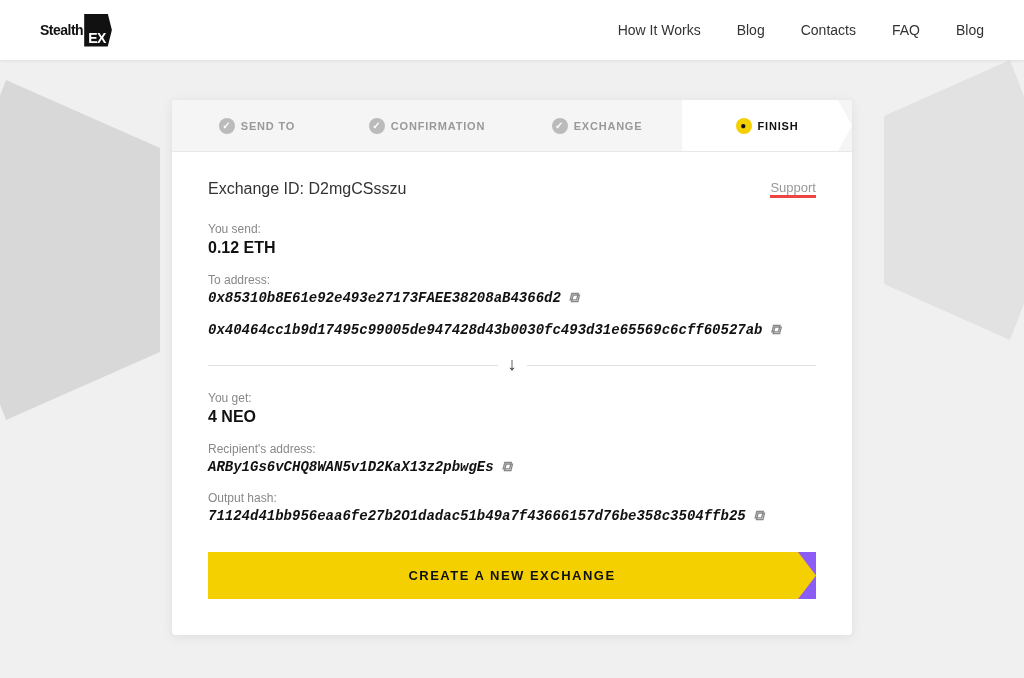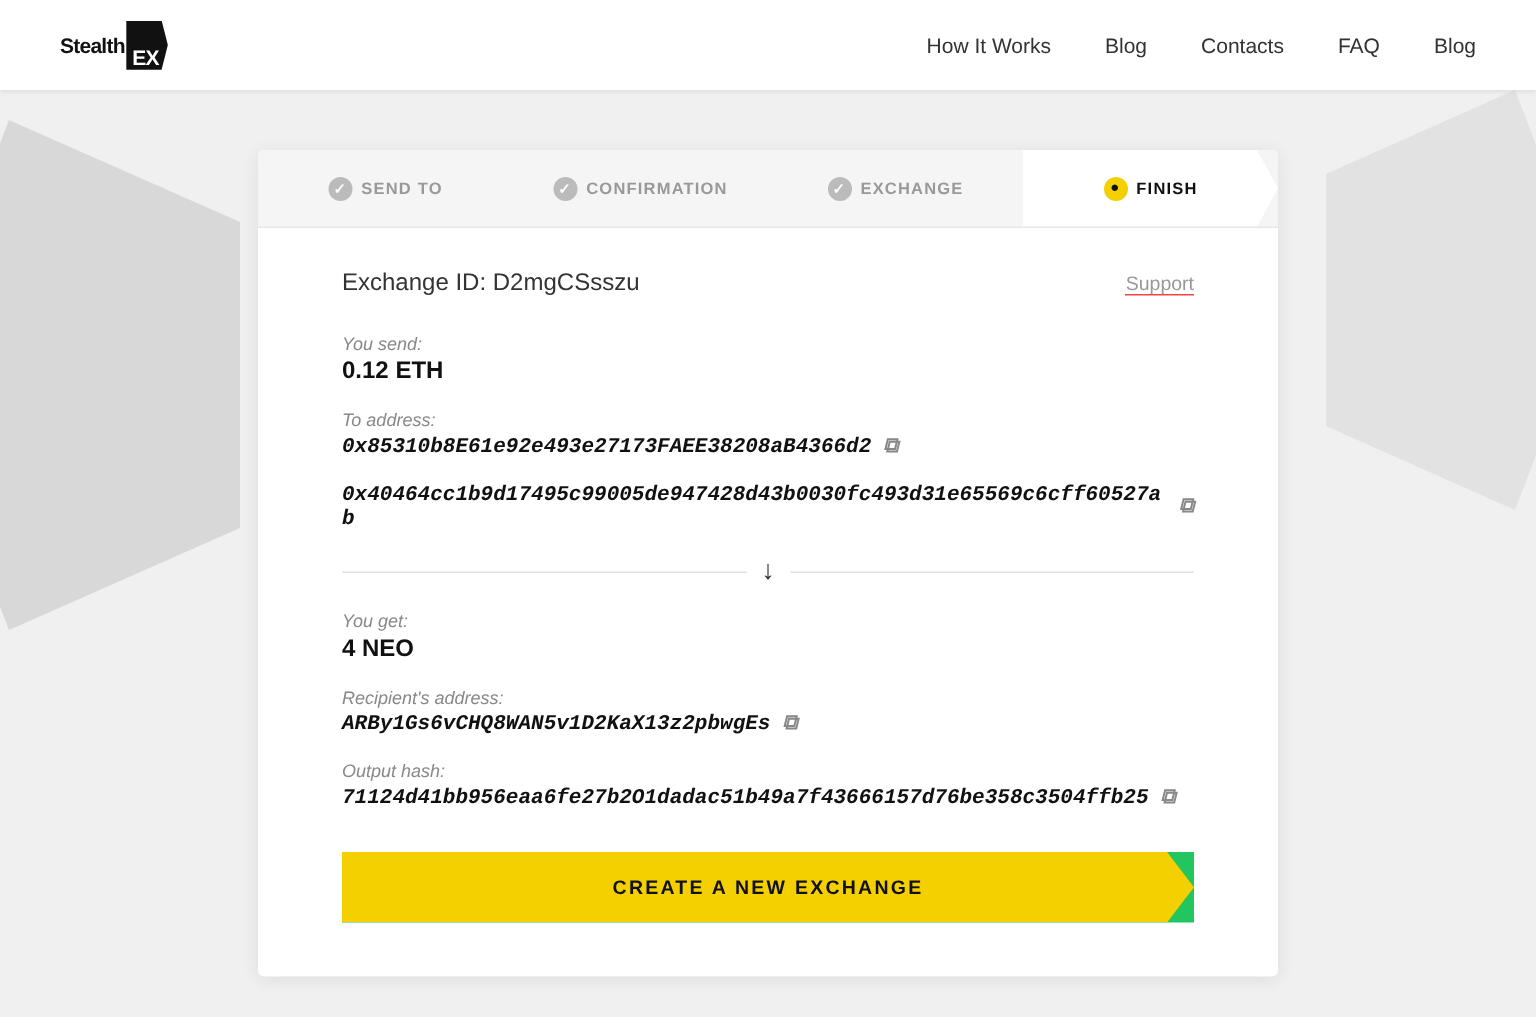--- a/index.html
+++ b/index.html
@@ -132,48 +132,47 @@
       background: #bbb;
       color: #fff;
     }
     .step-icon.current {
       background: #f5d000;
       color: #111;
     }
 
     
     .card-body {
-      padding: 28px 56px 36px;
+      padding: 28px 36px 36px;
     }
 
     .exchange-id-row {
       display: flex;
       justify-content: space-between;
       align-items: center;
       margin-bottom: 24px;
     }
     .exchange-id {
       font-size: 16px;
       color: #333;
     }
     .support-link {
       font-size: 13px;
       color: #999;
       text-decoration: none;
-      border-bottom: 1px solid #ef4444;
+      border-bottom: 3px solid #ef4444;
     }
 
     .info-group {
       margin-bottom: 16px;
     }
     .info-label {
       font-size: 12px;
       color: #888;
       margin-bottom: 3px;
-      font-style: italic;
     }
     .info-value {
       font-size: 16px;
       font-weight: 700;
       color: #111;
     }
     .info-value-mono {
       font-size: 14px;
       font-weight: 600;
       color: #111;
@@ -214,21 +213,21 @@
       z-index: 1;
       font-size: 18px;
       color: #333;
     }
 
     .create-btn {
       display: flex;
       align-items: center;
       justify-content: center;
       margin-top: 28px;
-      background: #22c55e;
+      background: #8b5cf6;
       border: none;
       cursor: pointer;
       padding: 0;
       position: relative;
       width: 100%;
     }
     .create-btn-inner {
       background: #f5d000;
       color: #111;
       font-size: 13px;

